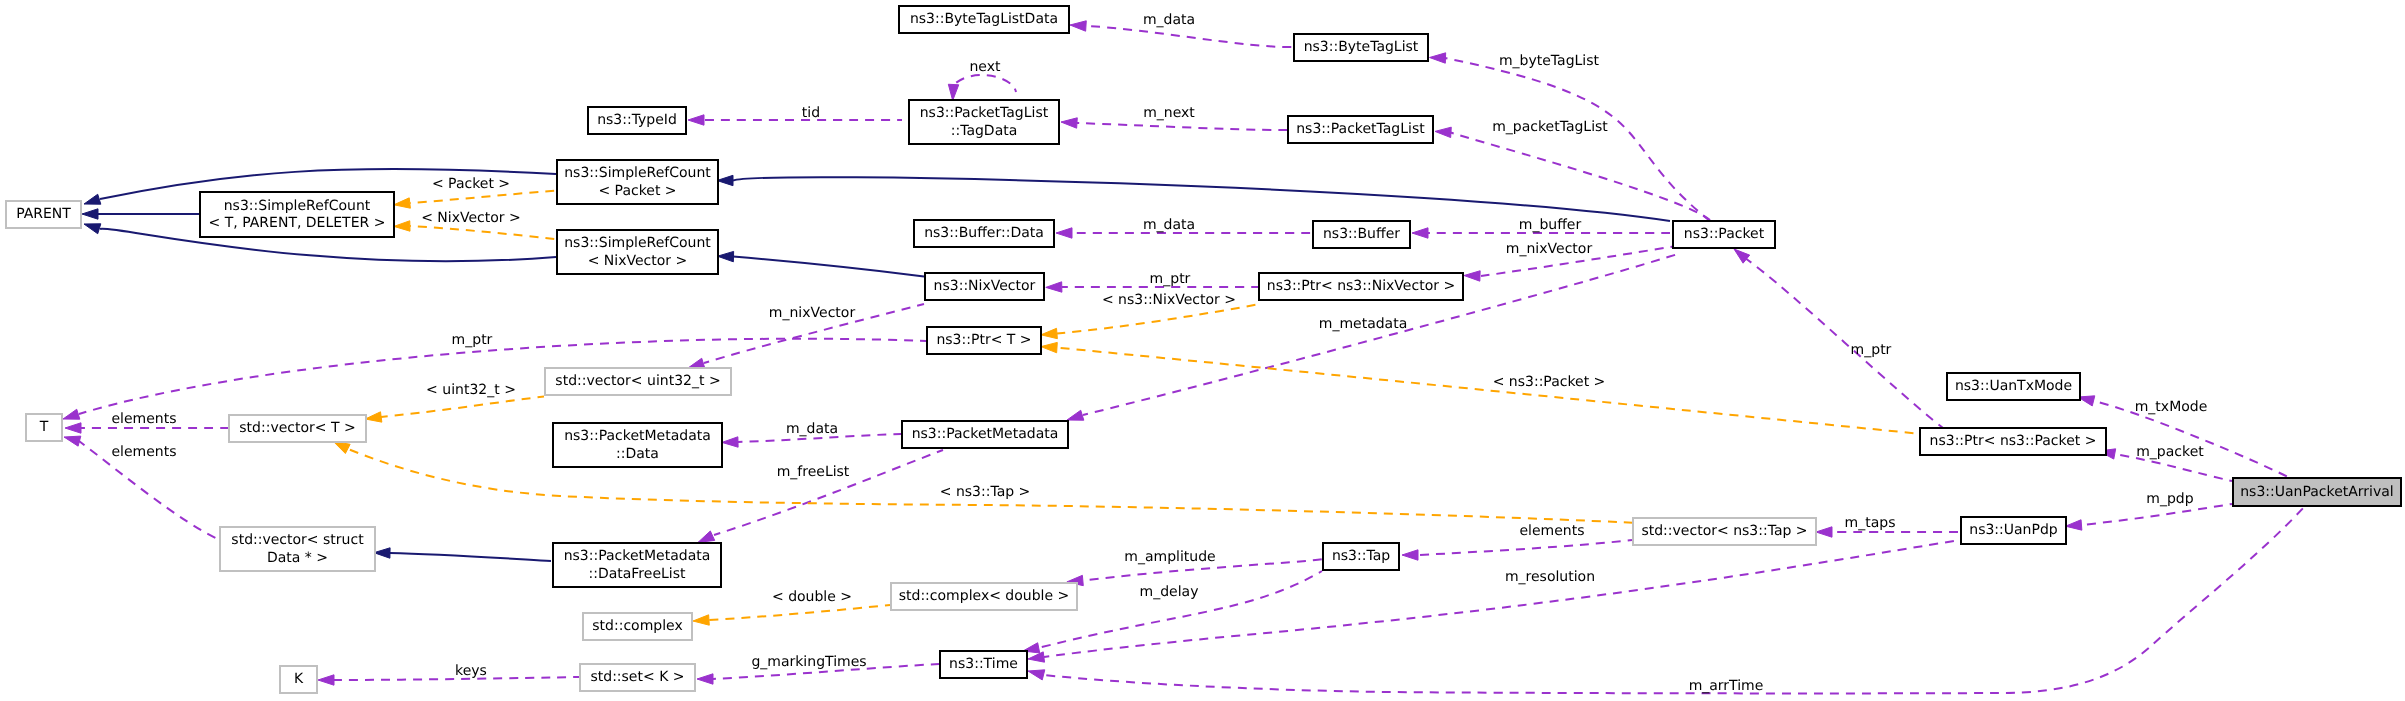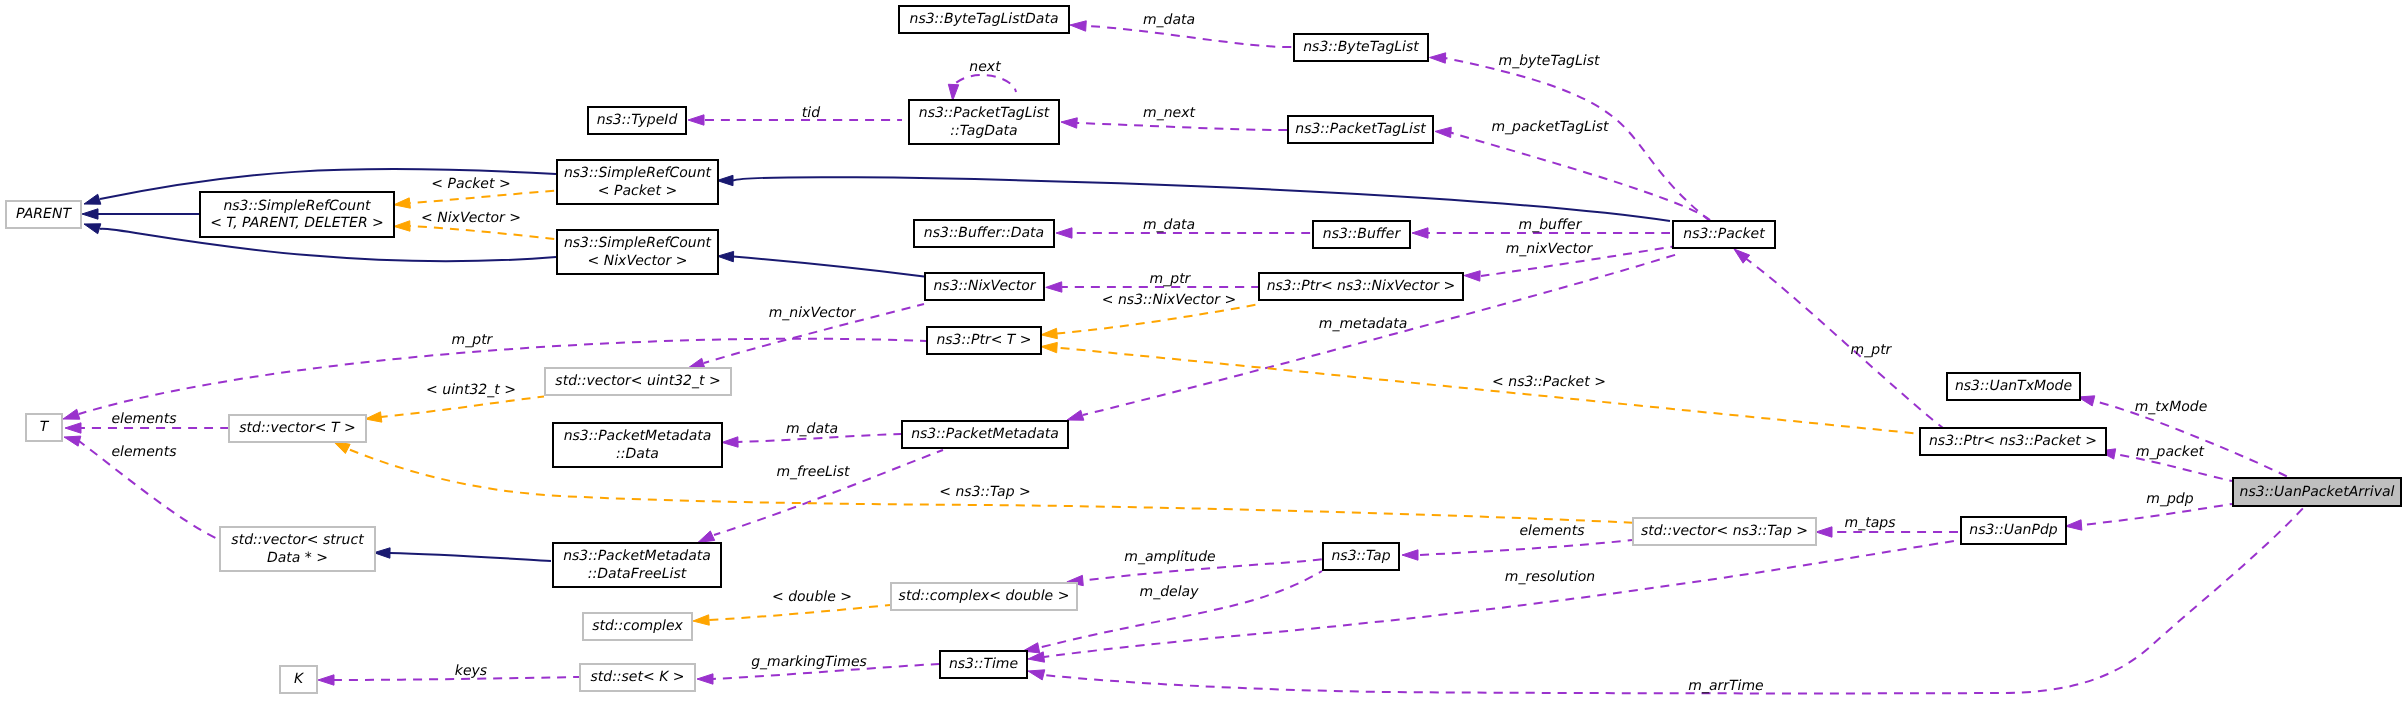--- a/index.html
+++ b/index.html
@@ -1,17 +1,17 @@
 <!DOCTYPE html>
 <html><head>
 <meta charset="utf-8">
 <style>
   html,body{margin:0;padding:0;background:#ffffff;}
   body{width:2405px;height:701px;overflow:hidden;font-family:"DejaVu Sans",sans-serif;}
-  #diagram{position:absolute;left:0;top:0;width:2405px;height:701px;font-style:italic;}
+  #diagram{position:absolute;left:0;top:0;width:2405px;height:701px;}
   svg{display:block;}
   .nodebox{fill:#ffffff;stroke:#000000;stroke-width:2;}
   .nodebox.gray{stroke:#c0c0c0;}
   .nodebox.filled{fill:#bfbfbf;stroke:#000000;}
   text{-webkit-font-smoothing:antialiased;text-rendering:geometricPrecision;}
   .nodelabel{font-family:"DejaVu Sans",sans-serif;font-size:14px;fill:#000000;text-anchor:middle;}
   .edgelabel{font-family:"DejaVu Sans",sans-serif;font-size:14px;fill:#000000;text-anchor:middle;}
   .edge{fill:none;stroke-width:2;}
   .edge.usage{stroke:#9a32cd;stroke-dasharray:9,7;}
   .edge.template{stroke:#ffa500;stroke-dasharray:9,7;}

